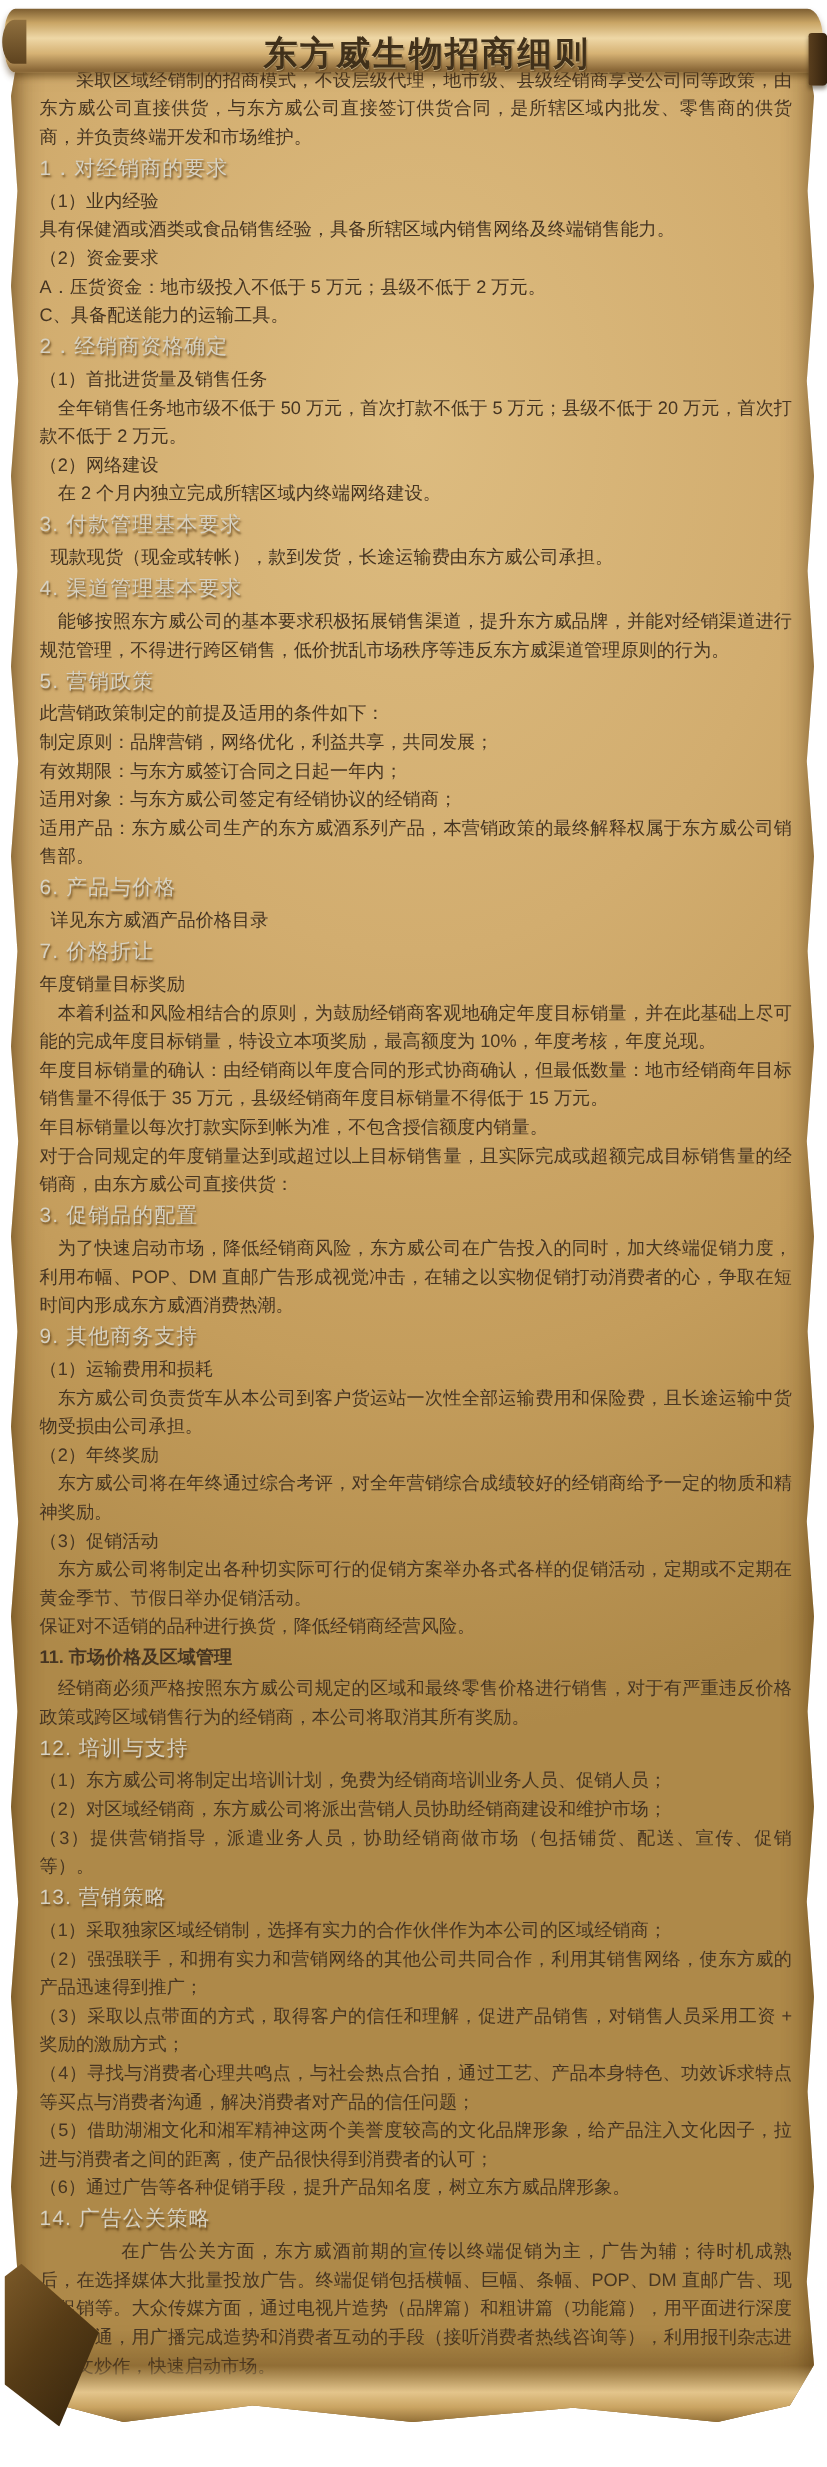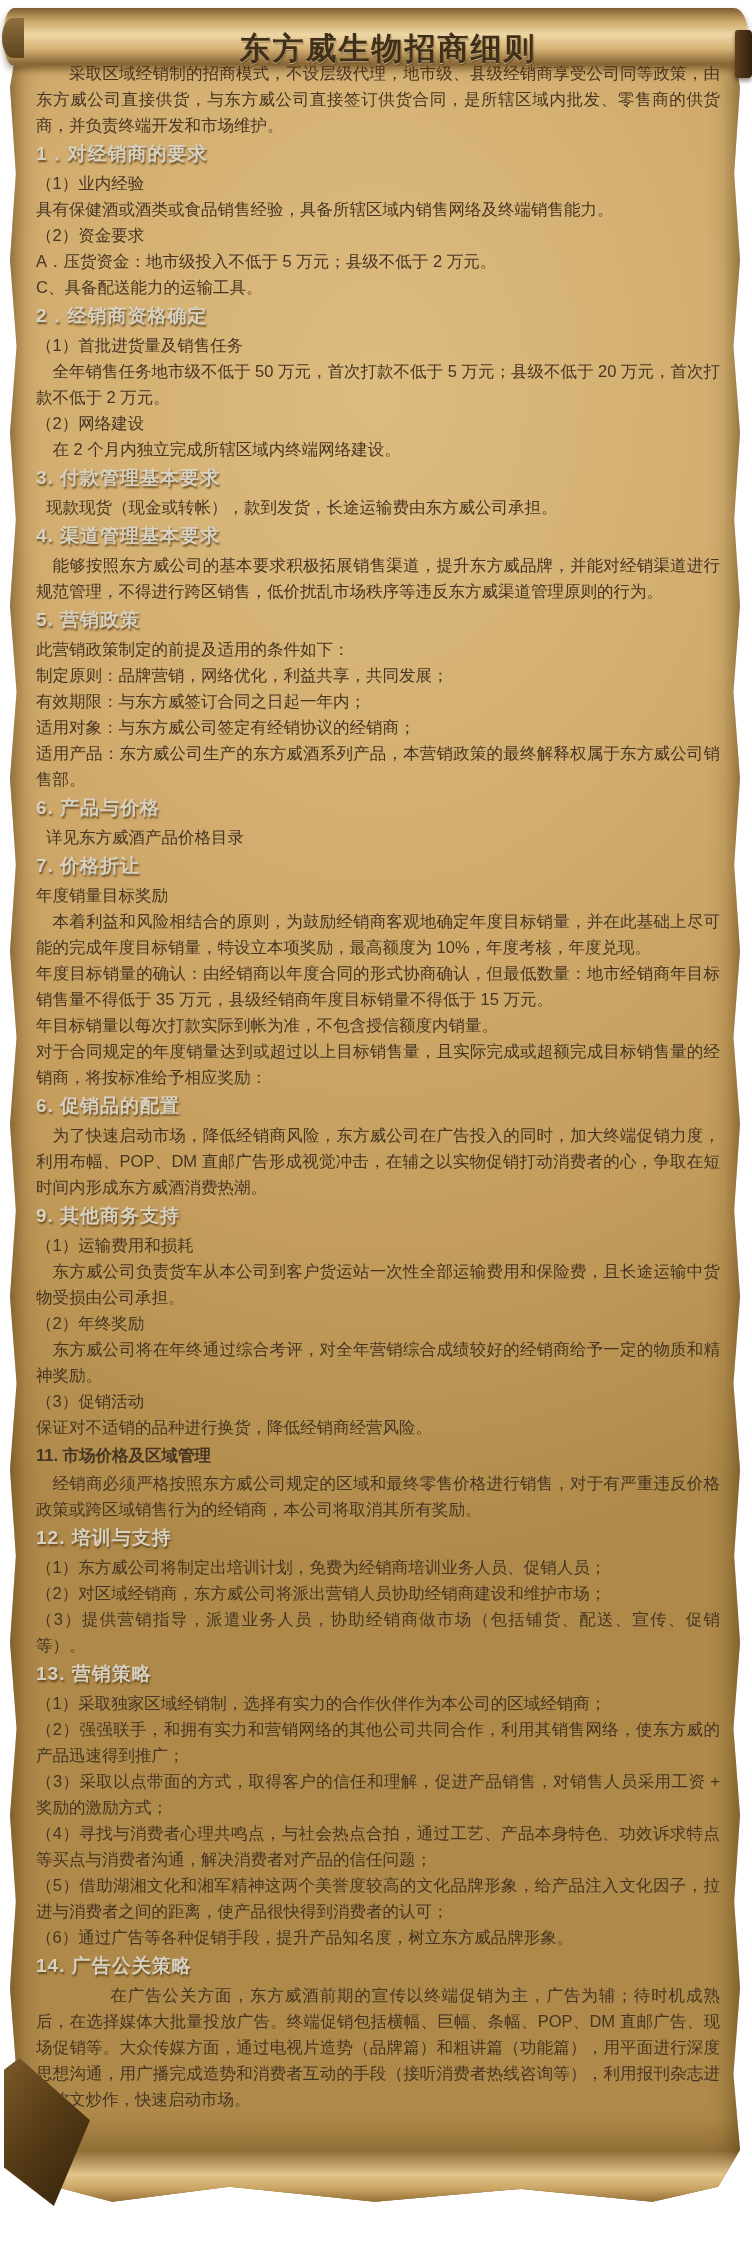--- a/index.html
+++ b/index.html
@@ -43,21 +43,21 @@
   .title{position:absolute;left:0;top:0;width:100%;height:76px;line-height:58px;margin:12px;
     text-align:center;font-size:31px;font-weight:bold;color:#40301a;letter-spacing:2px;
     text-shadow:0 1px 0 rgba(255,236,190,.55), 1px 2px 1px rgba(60,38,8,.35);}
   .content{position:relative;padding:16px 20px 0 26px;}
   .para{margin:0;font-size:16.5px;line-height:26px;color:#463522;text-align:justify;}
   .ind-0{text-indent:0;}
   .ind-05{text-indent:.6em;}
   .ind-1{text-indent:1em;}
   .ind-2{text-indent:2em;}
   .ind-4{text-indent:4.5em;}
-  .sec-heading{margin:2px 0;font-size:19px;line-height:28px;font-weight:bold;color:#d7d1c1;
+  .sec-heading{margin:2px 0;font-size:19px;line-height:28px;font-weight:normal;color:#d7d1c1;
     text-shadow:1px 2px 2px rgba(88,58,18,.85);letter-spacing:1px;}
   .sec-heading.plain{font-size:16.5px;line-height:26px;font-weight:bold;color:#463522;
     text-shadow:none;letter-spacing:0;}
 </style>
 </head>
 <body>
 
 <div class="page">
 
   <div class="paper">
@@ -98,33 +98,34 @@
           <section class="doc-section">
             <h2 class="sec-heading">6. 产品与价格</h2>
             <p class="para ind-05">详见东方威酒产品价格目录</p>
           </section>
           <section class="doc-section">
             <h2 class="sec-heading">7. 价格折让</h2>
             <p class="para ind-0">年度销量目标奖励</p>
             <p class="para ind-1">本着利益和风险相结合的原则，为鼓励经销商客观地确定年度目标销量，并在此基础上尽可能的完成年度目标销量，特设立本项奖励，最高额度为 10%，年度考核，年度兑现。</p>
             <p class="para ind-0">年度目标销量的确认：由经销商以年度合同的形式协商确认，但最低数量：地市经销商年目标销售量不得低于 35 万元，县级经销商年度目标销量不得低于 15 万元。</p>
             <p class="para ind-0">年目标销量以每次打款实际到帐为准，不包含授信额度内销量。</p>
-            <p class="para ind-0">对于合同规定的年度销量达到或超过以上目标销售量，且实际完成或超额完成目标销售量的经销商，将按标准给予相应奖励：</p>
+            <p class="para ind-0">对于合同规定的年度销量达到或超过以上目标销售量，且实际完成或超额完成目标销售量的经销商，由东方威公司直接供货：</p>
           </section>
           <section class="doc-section">
-            <h2 class="sec-heading">6. 促销品的配置</h2>
+            <h2 class="sec-heading">3. 促销品的配置</h2>
             <p class="para ind-1">为了快速启动市场，降低经销商风险，东方威公司在广告投入的同时，加大终端促销力度，利用布幅、POP、DM 直邮广告形成视觉冲击，在辅之以实物促销打动消费者的心，争取在短时间内形成东方威酒消费热潮。</p>
           </section>
           <section class="doc-section">
             <h2 class="sec-heading">9. 其他商务支持</h2>
             <p class="para ind-0">（1）运输费用和损耗</p>
             <p class="para ind-1">东方威公司负责货车从本公司到客户货运站一次性全部运输费用和保险费，且长途运输中货物受损由公司承担。</p>
             <p class="para ind-0">（2）年终奖励</p>
             <p class="para ind-1">东方威公司将在年终通过综合考评，对全年营销综合成绩较好的经销商给予一定的物质和精神奖励。</p>
             <p class="para ind-0">（3）促销活动</p>
+            <p class="para ind-1">东方威公司将制定出各种切实际可行的促销方案举办各式各样的促销活动，定期或不定期在黄金季节、节假日举办促销活动。</p>
           </section>
           <section class="doc-section">
             <p class="para ind-0">保证对不适销的品种进行换货，降低经销商经营风险。</p>
           </section>
           <section class="doc-section">
             <h2 class="sec-heading plain">11. 市场价格及区域管理</h2>
             <p class="para ind-1">经销商必须严格按照东方威公司规定的区域和最终零售价格进行销售，对于有严重违反价格政策或跨区域销售行为的经销商，本公司将取消其所有奖励。</p>
           </section>
           <section class="doc-section">
             <h2 class="sec-heading">12. 培训与支持</h2>

